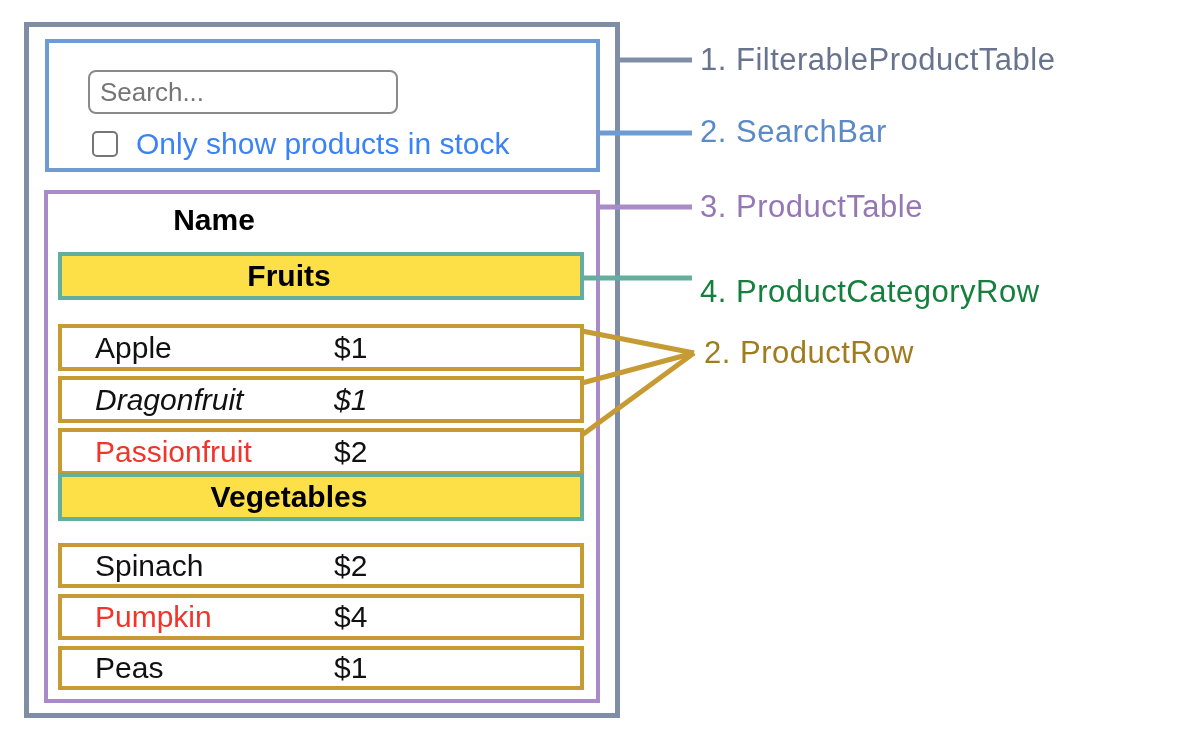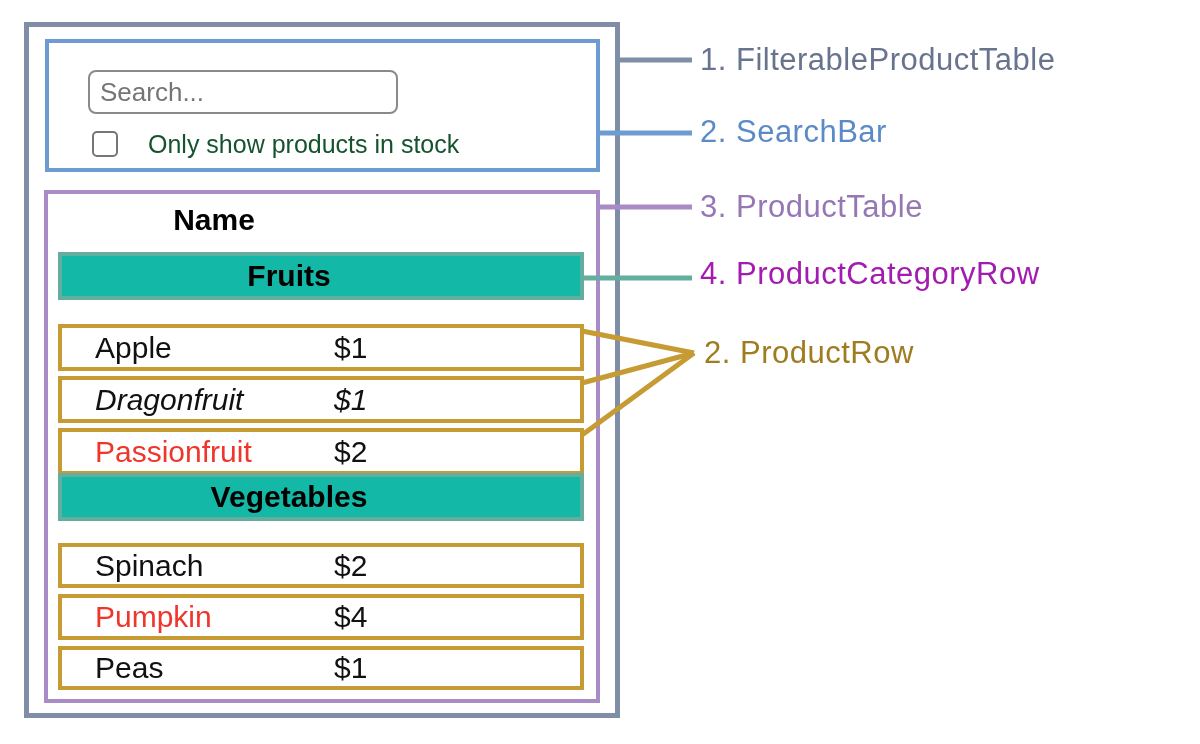--- a/index.html
+++ b/index.html
@@ -17,35 +17,35 @@
     box-sizing:border-box;border:2px solid #8a8a8a;border-radius:8px;
     font-family:"Liberation Sans",sans-serif;font-size:26px;color:#444;
     padding:0 10px;outline:none;background:#fff;
   }
   .search-input::placeholder{color:#757575;opacity:1;}
   .checkbox{
     position:absolute;left:92px;top:131px;width:26px;height:26px;
     box-sizing:border-box;border:2px solid #767676;border-radius:5px;background:#fff;
   }
   .checkbox-label{
-    position:absolute;left:148px;top:122px;height:44px;line-height:44px;
-    font-size:25px;color:#14532d;white-space:nowrap;
+    position:absolute;left:136px;top:122px;height:44px;line-height:44px;
+    font-size:30px;color:#3b82f6;white-space:nowrap;
   }
 
   .col-header{
     position:absolute;top:201px;width:120px;height:38px;line-height:38px;
     text-align:center;font-weight:bold;font-size:30px;color:#000;
   }
   .col-header.name{left:154px;}
   .col-header.price{left:363px;}
 
   .category-row{
     position:absolute;left:58px;width:526px;box-sizing:border-box;
     border:4px solid #63AE9E;display:flex;align-items:center;justify-content:center;
-    padding-right:64px;font-weight:bold;font-size:30px;color:#000;background:#14b8a6;
+    padding-right:64px;font-weight:bold;font-size:30px;color:#000;background:#fde047;
   }
   .product-row{
     position:absolute;left:58px;width:526px;box-sizing:border-box;
     border:4px solid #C69B33;display:flex;align-items:center;
     font-size:30px;color:#111;background:#fff;margin-top:16px;
   }
   .row-name{margin-left:33px;white-space:nowrap;}
   .row-price{position:absolute;left:272px;white-space:nowrap;color:#111;}
 
   .connector-svg{position:absolute;left:0;top:0;width:1200px;height:744px;z-index:5;pointer-events:none;}
@@ -106,16 +106,16 @@
     <line x1="597" y1="207" x2="692" y2="207" stroke-width="5" stroke="#A98BC8"></line>
     <line x1="582" y1="278" x2="692" y2="278" stroke-width="5" stroke="#63AE9E"></line>
     <line x1="582" y1="331" x2="694" y2="353" stroke-width="5" stroke="#C69B33"></line>
     <line x1="582" y1="383" x2="694" y2="353" stroke-width="5" stroke="#C69B33"></line>
     <line x1="582" y1="435" x2="694" y2="353" stroke-width="5" stroke="#C69B33"></line>
   </svg>
 
   <div class="legend-label" style="top: 40px; color: rgb(104, 116, 142);">1. FilterableProductTable</div>
   <div class="legend-label" style="top: 112px; color: rgb(91, 138, 198);">2. SearchBar</div>
   <div class="legend-label" style="top: 187px; color: rgb(149, 119, 182);">3. ProductTable</div>
-  <div class="legend-label" style="top: 254px; color: #a21caf;">4. ProductCategoryRow</div>
+  <div class="legend-label" style="top: 272px; color: #15803d;">4. ProductCategoryRow</div>
   <div class="legend-label" style="top: 333px; left: 704px; color: rgb(160, 124, 32);">2. ProductRow</div>
 
 </div>
 
 </body></html>

